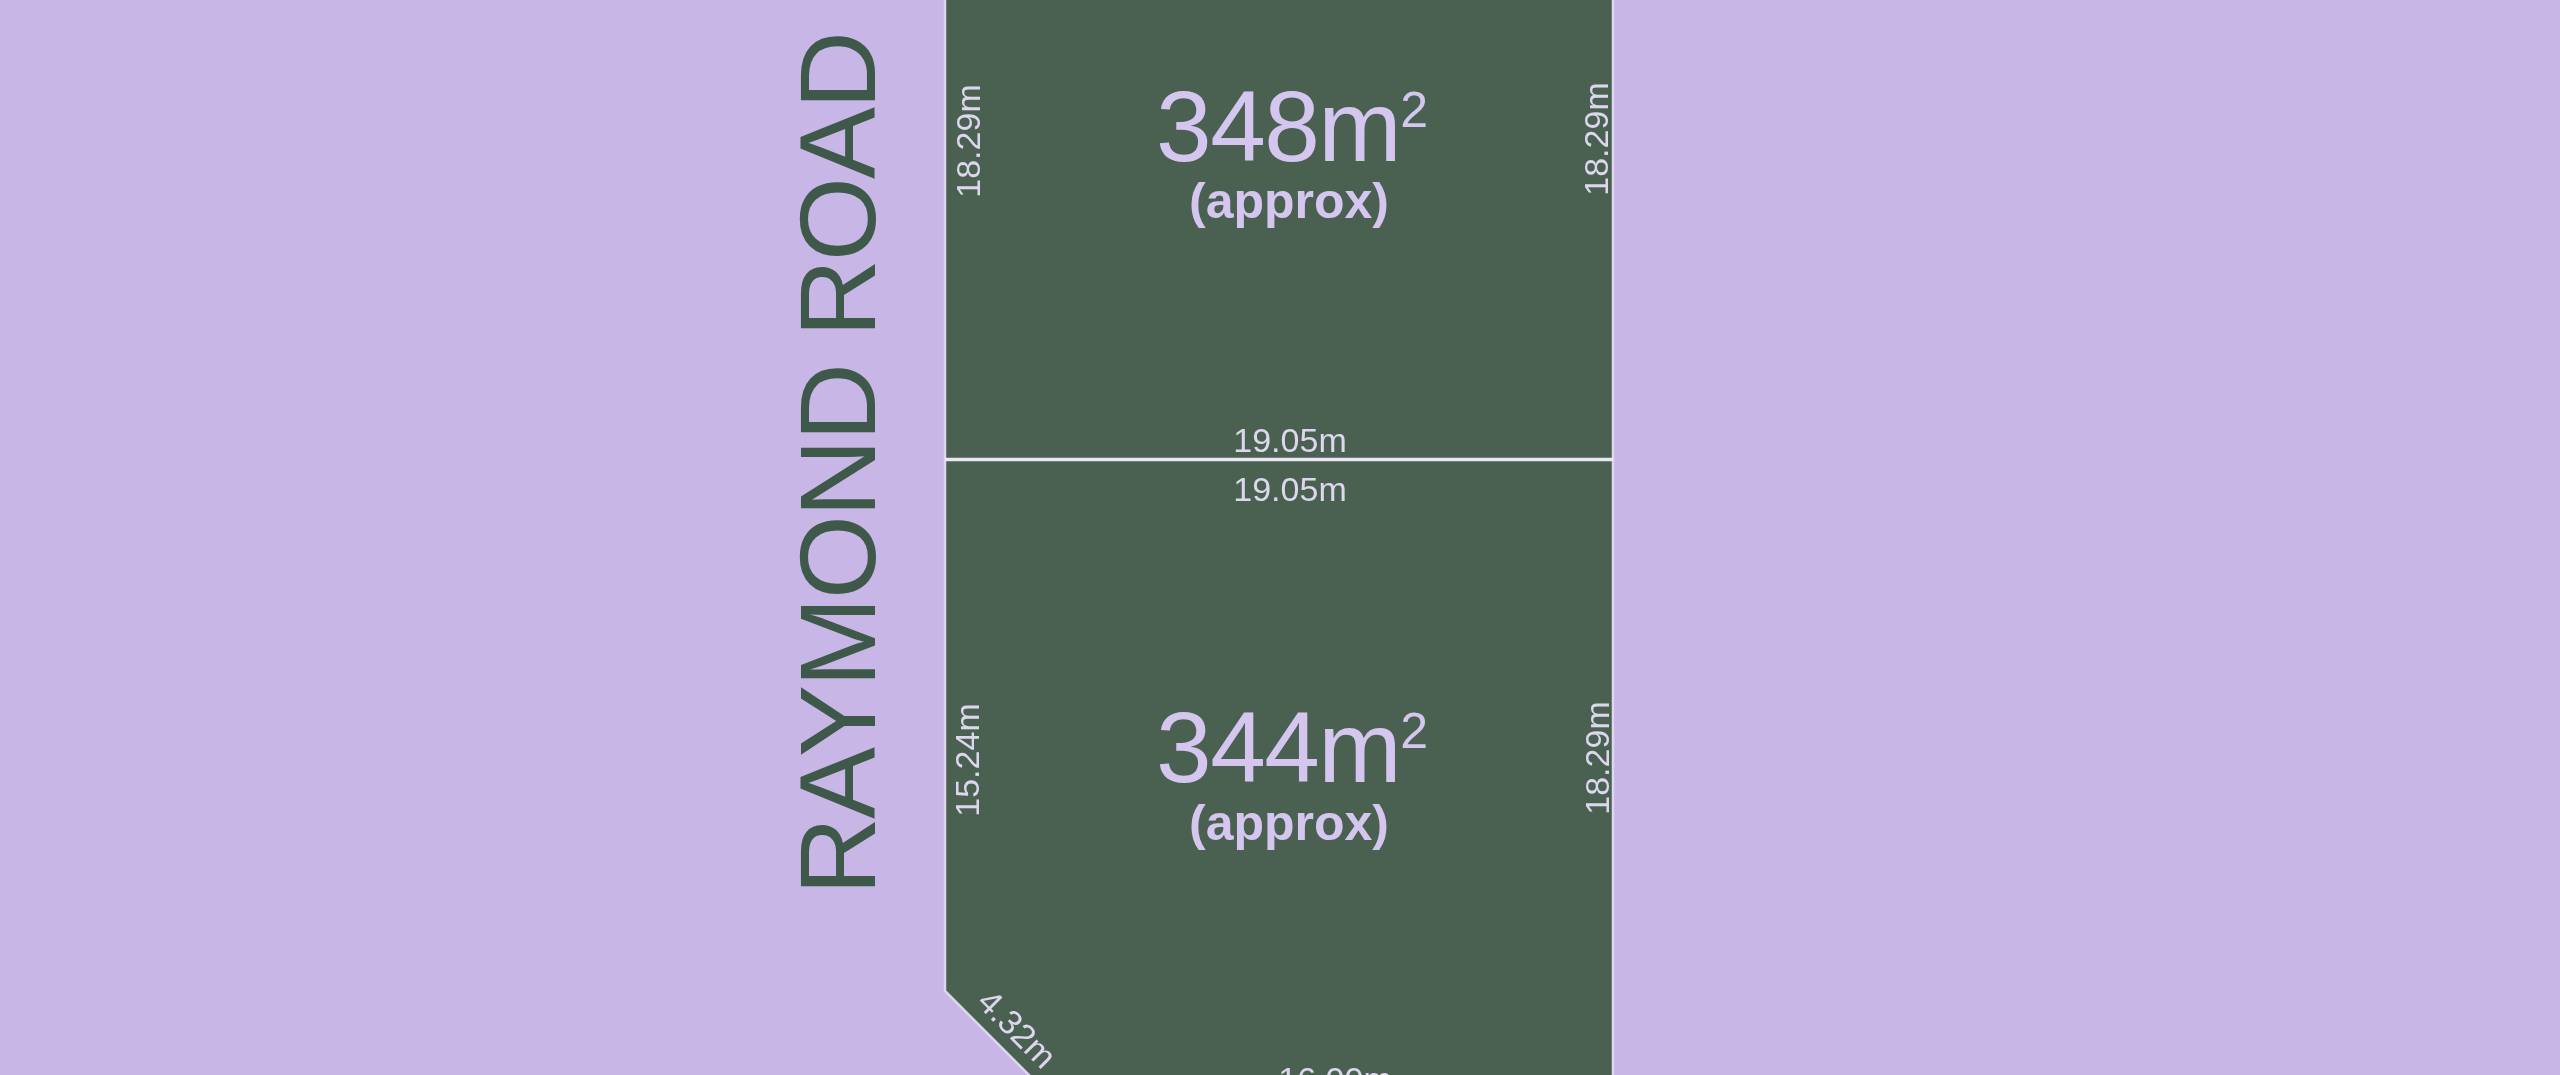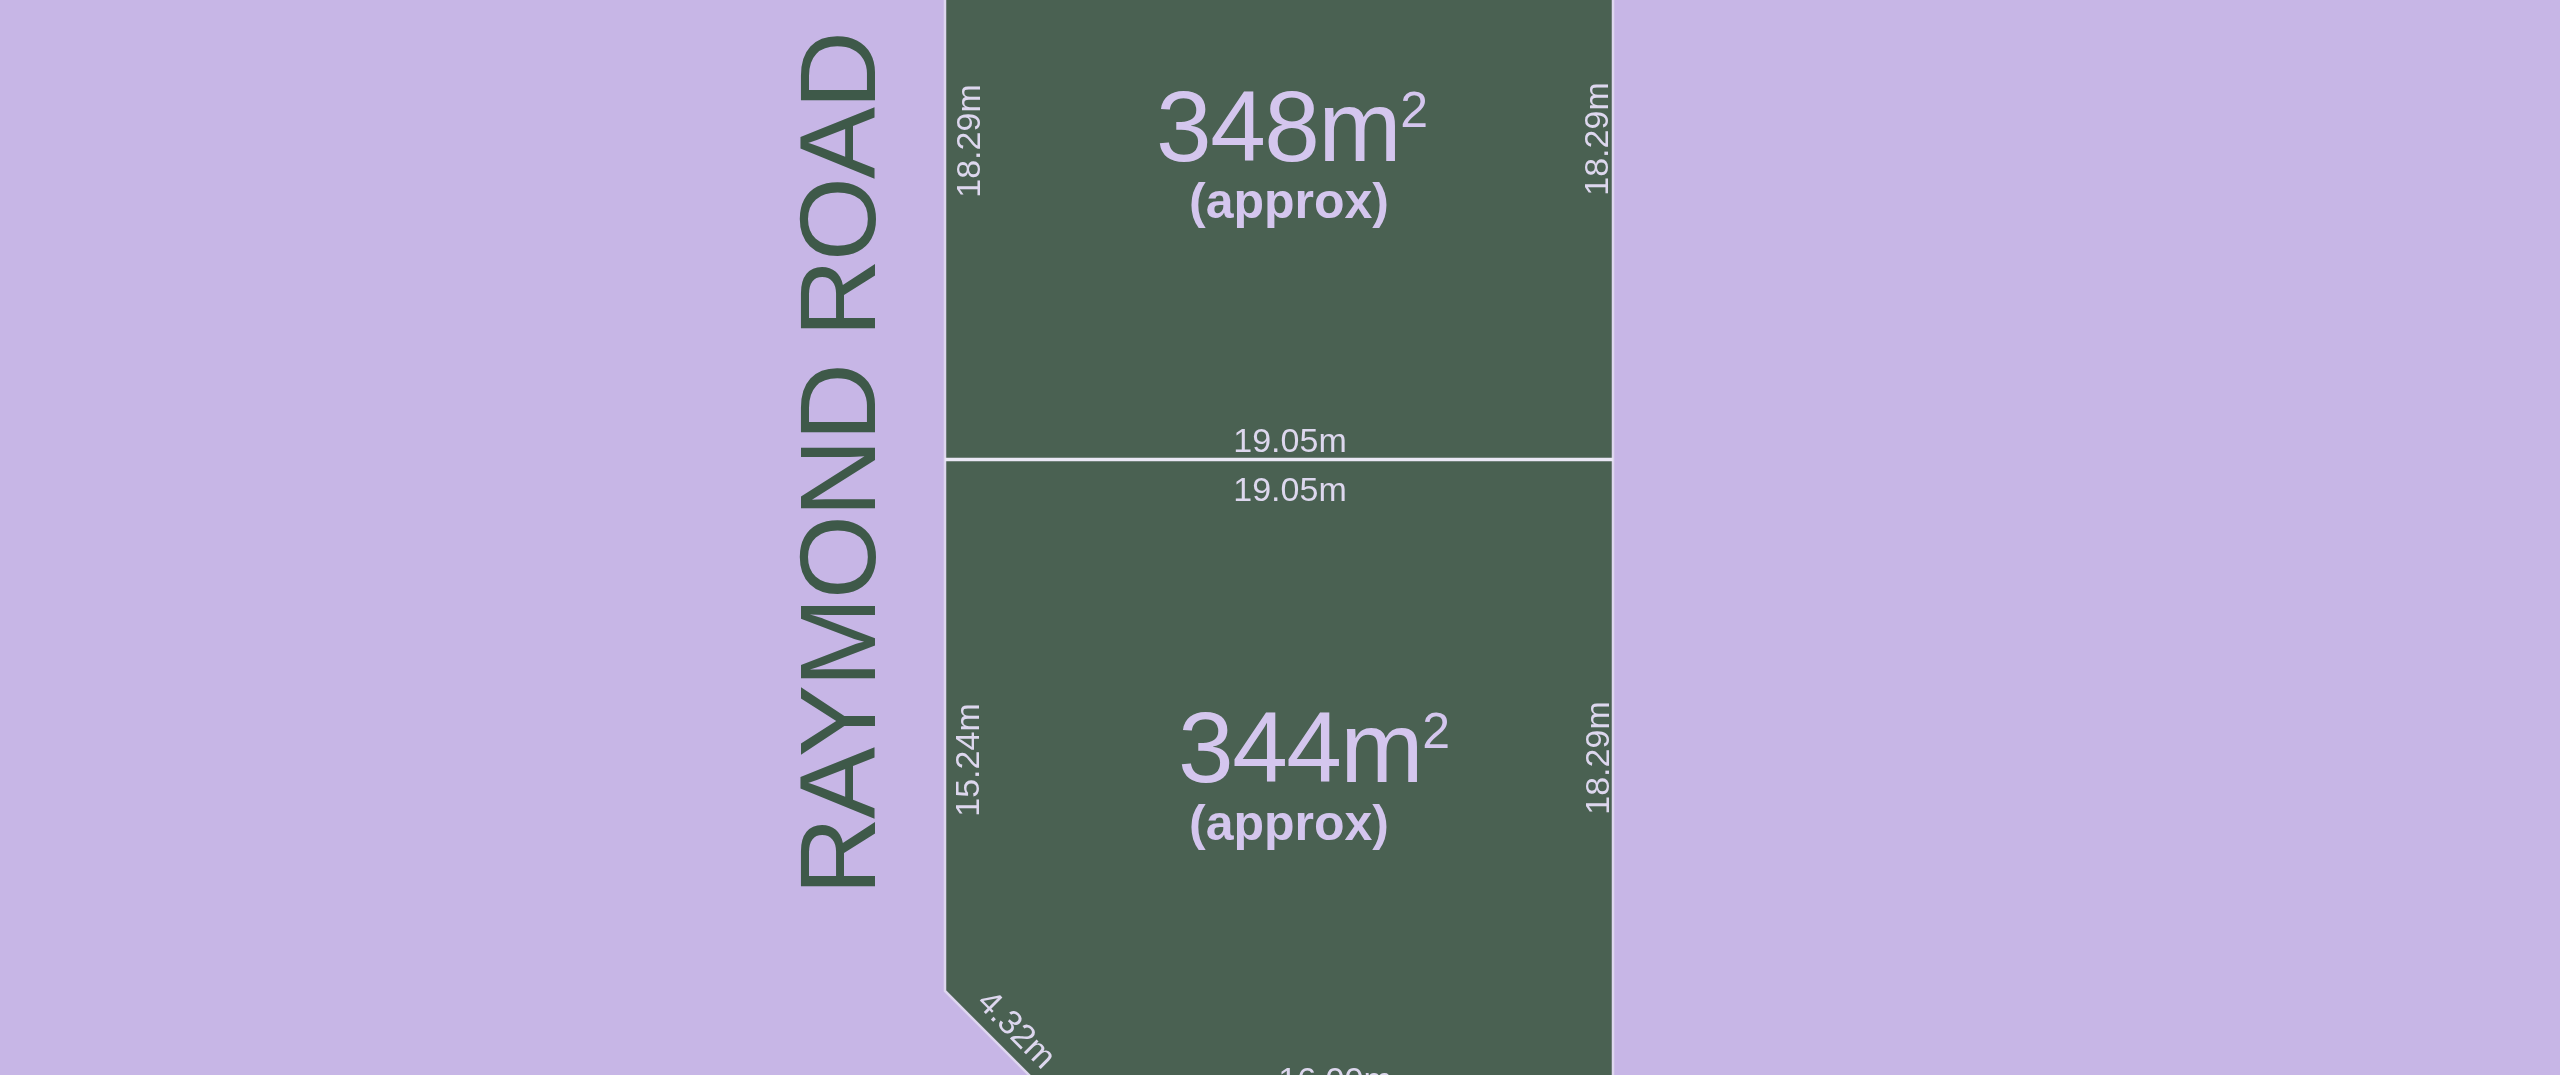--- a/index.html
+++ b/index.html
@@ -74,21 +74,21 @@
     font-weight: 400;
     color: var(--dimension-text, #ddd7ee);
     white-space: nowrap;
     line-height: 1.2;
   }
   .dim.rot  { transform: translate(-50%, -50%) rotate(-90deg); }
   .dim.diag { transform: translate(-50%, -50%) rotate(45deg); }
 
   #lot1-area    { left: 1292px; top: 126px; text-align: right; }
   #lot1-approx  { left: 1289px; top: 201px; }
-  #lot2-area    { left: 1292px; top: 747px; margin-left: 22px; }
+  #lot2-area    { left: 1292px; top: 747px; }
   #lot2-approx  { left: 1289px; top: 823px; }
 
   #dim-l1-left   { left: 968px;  top: 141px; }
   #dim-l1-right  { left: 1596px; top: 139px; }
   #dim-div-above { left: 1290px; top: 440px; }
   #dim-div-below { left: 1290px; top: 489px; }
   #dim-l2-left   { left: 967px;  top: 760px; }
   #dim-l2-right  { left: 1597px; top: 758px; }
   #dim-l2-diag   { left: 1017px; top: 1029px; }
   #dim-l2-bottom { left: 1335px; top: 1079px; }

